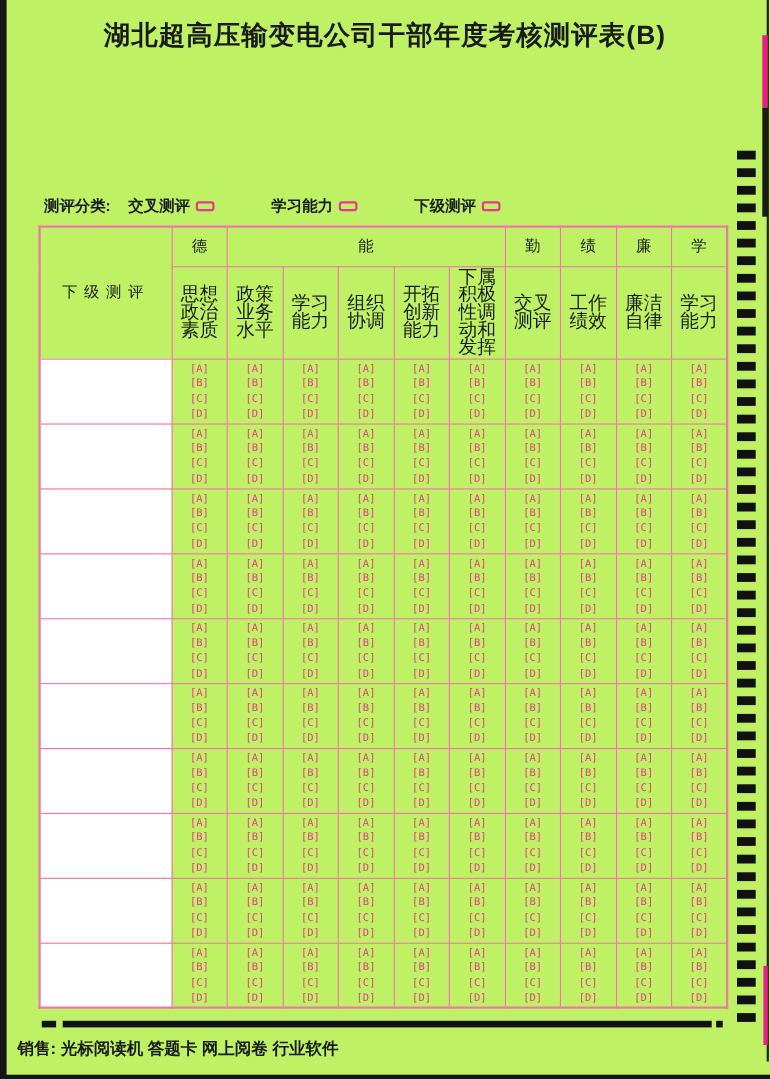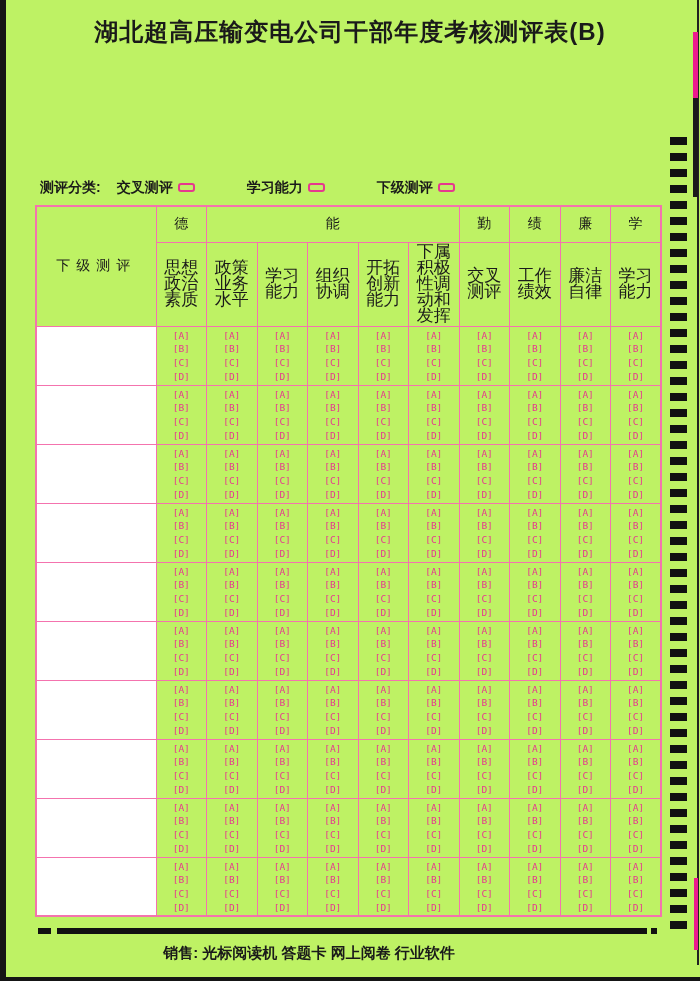--- a/index.html
+++ b/index.html
@@ -58,21 +58,21 @@
   tbody tr{height:59px;}
   .bubble-cell{vertical-align:top;padding-top:2px;}
   .bubble{color:var(--pink-text);font-family:"DejaVu Sans Mono",monospace;
           font-size:9.5px;line-height:13.8px;letter-spacing:0;}
   .name-cell{background:#fff;}
 
   
   .footer-dash-l{position:absolute;left:38px;top:928px;width:13px;height:6px;background:#111;}
   .footer-bar{position:absolute;left:57px;top:928px;width:590px;height:6px;background:#111;}
   .footer-dash-r{position:absolute;left:651px;top:928px;width:6px;height:6px;background:#111;}
-  .footer-text{position:absolute;left:4px;top:944px;width:610px;text-align:center;
+  .footer-text{position:absolute;left:16px;top:944px;width:610px;
                font-size:15px;font-weight:bold;}
 </style>
 </head>
 <body>
 
 <div class="sheet">
 
   <div class="edge-left"></div>
   <div class="edge-bottom"></div>
   <div class="edge-right-thin"></div>

